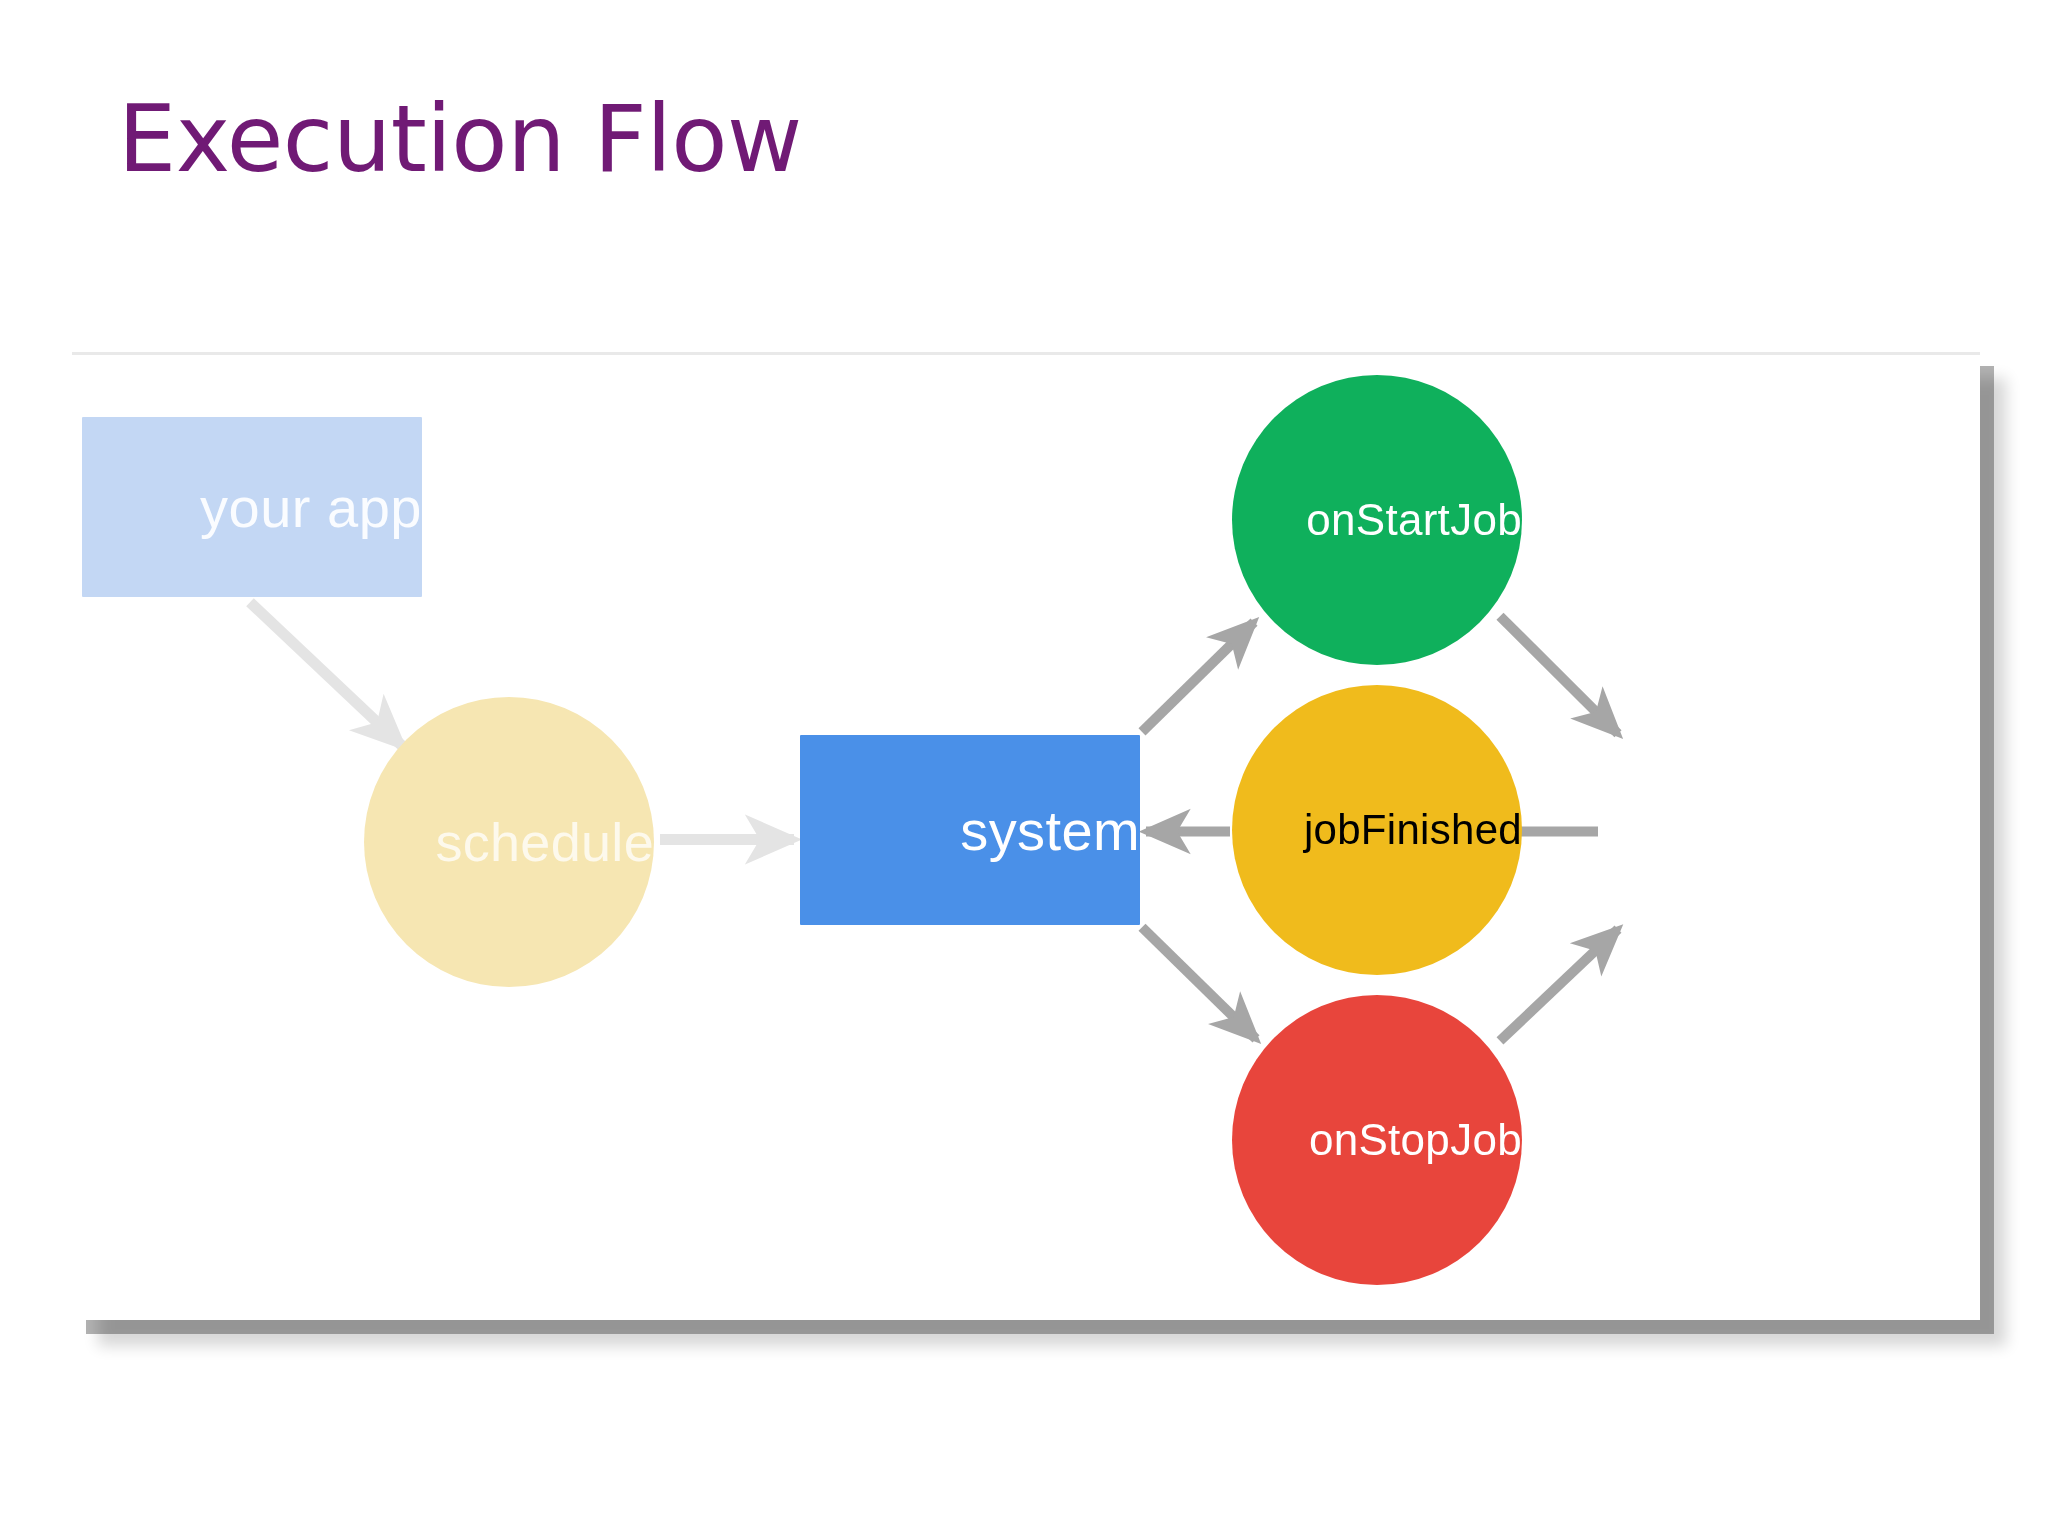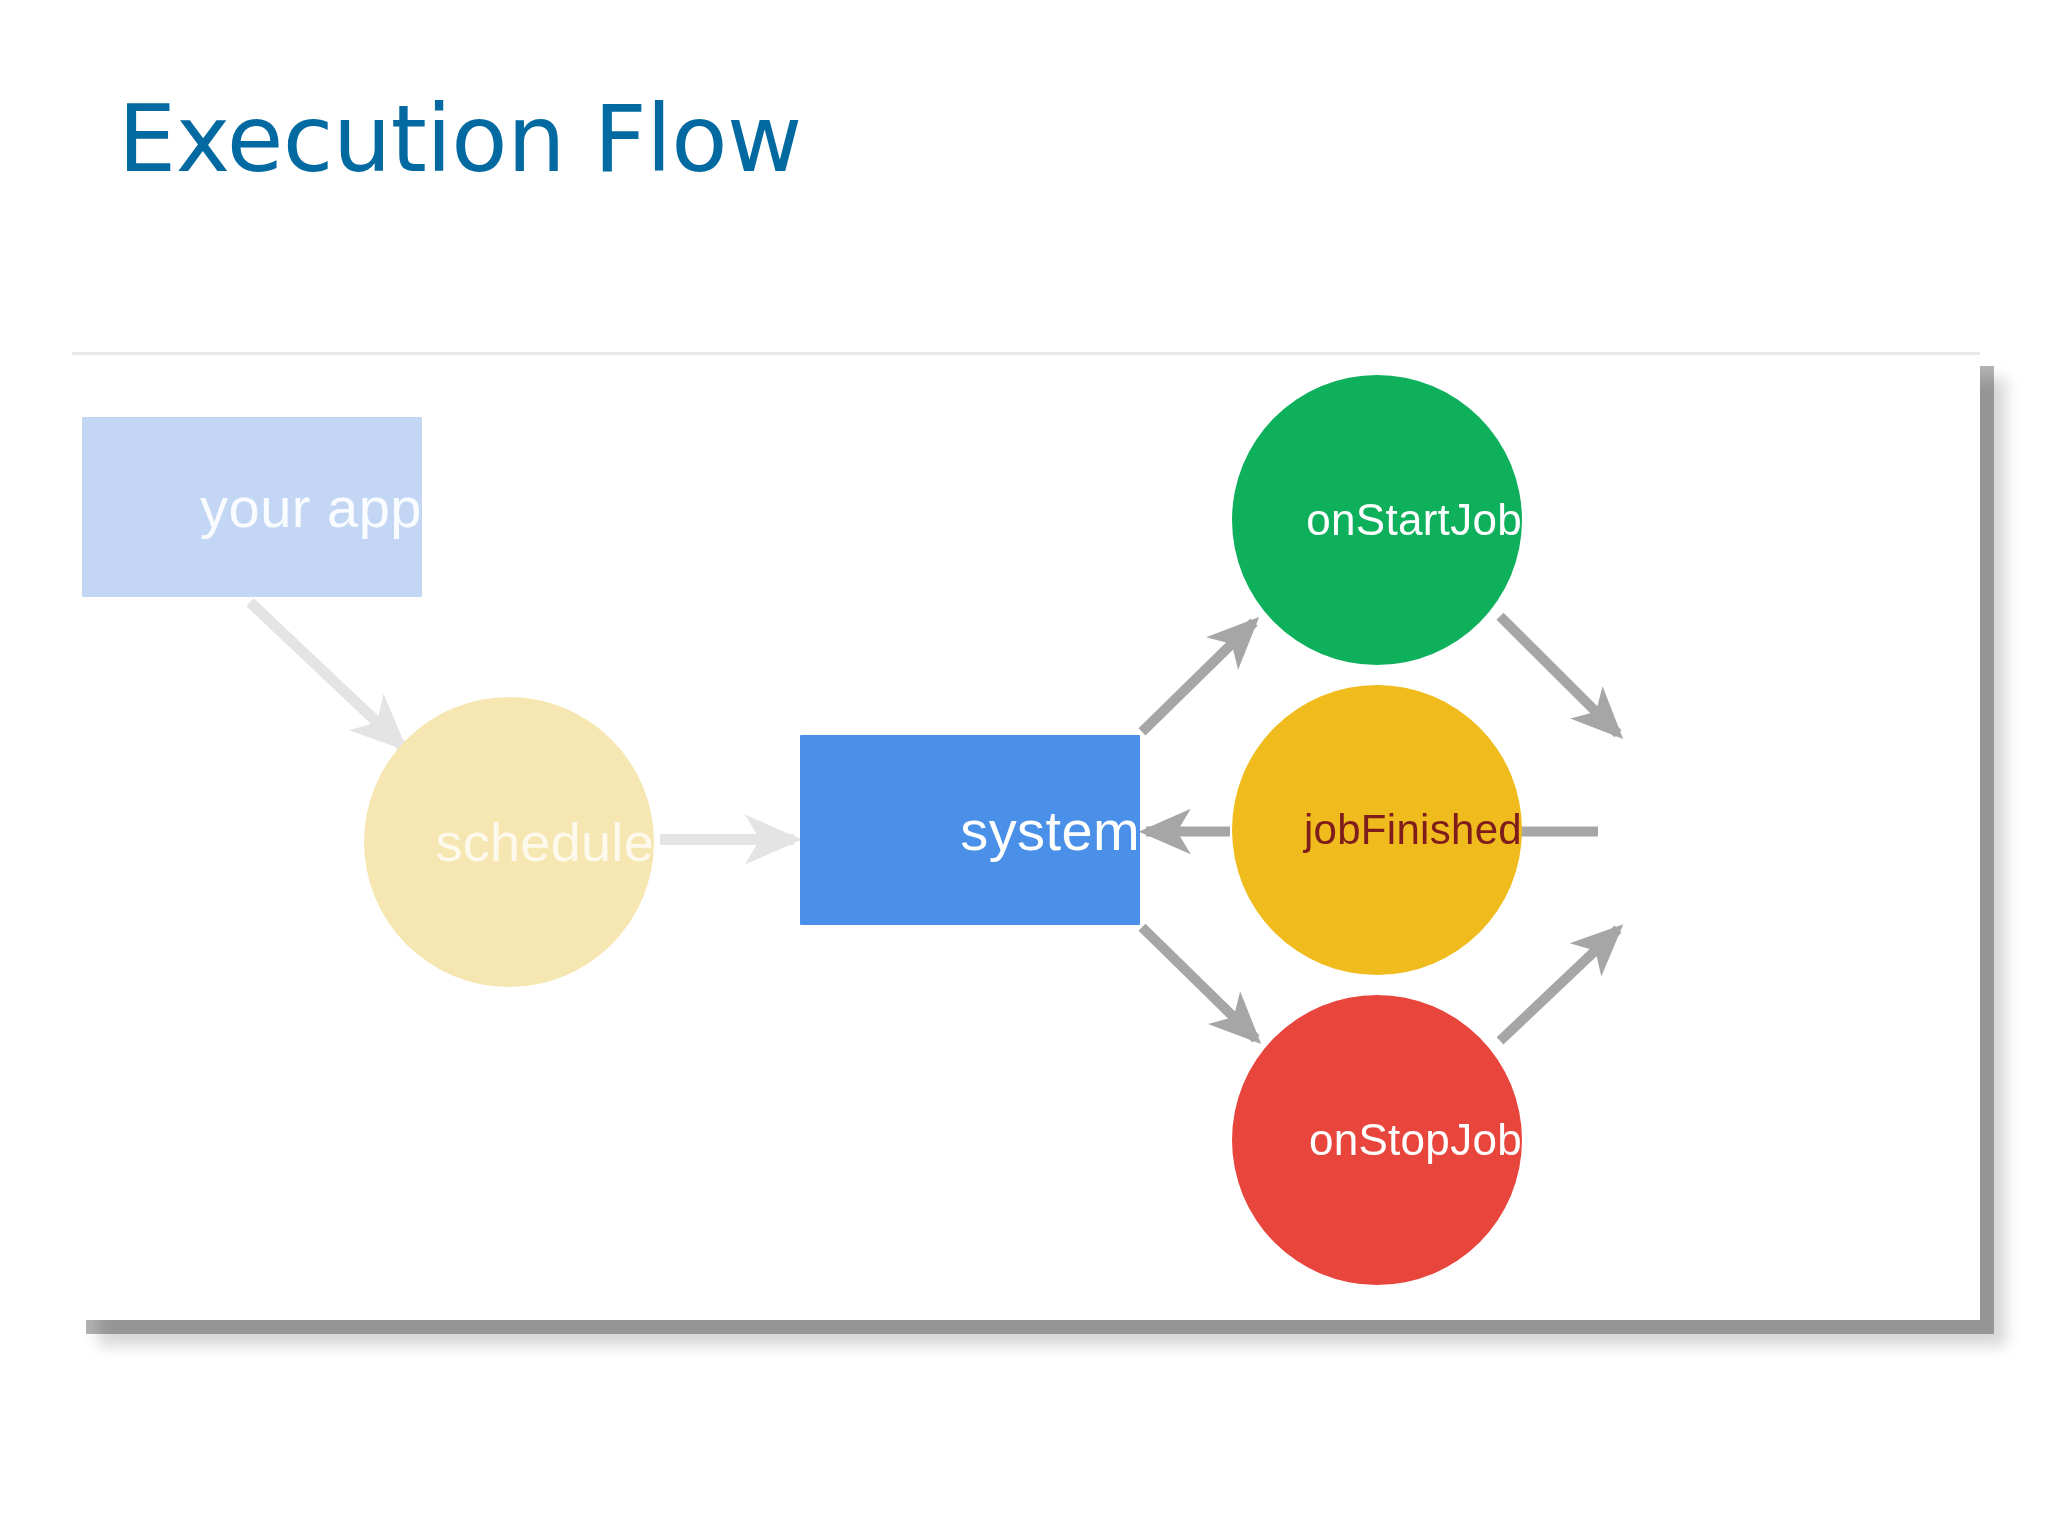--- a/index.html
+++ b/index.html
@@ -17,21 +17,21 @@
 
   
   #slide-title {
     position: absolute;
     left: 118px;
     top: 92px;
     font-family: "DejaVu Sans", sans-serif;
     font-size: 92px;
     font-weight: 400;
     letter-spacing: -0.5px;
-    color: #0369a1;
+    color: #701a75;
     line-height: 1.05;
     white-space: nowrap;
   }
 
   
   #diagram-figure {
     position: absolute;
     left: 72px;
     top: 352px;
     width: 1908px;
@@ -106,21 +106,21 @@
     font-size: 44px;
     letter-spacing: 0.3px;
   }
 
   
   #node-job-finished {
     left: 1160px; top: 330px;
     width: 290px; height: 290px;
     background: #f0bb1c;
     font-size: 42px;
-    color: #7f1d1d;
+    color: #000000;
     letter-spacing: 0.3px;
   }
 
   
   #node-on-stop-job {
     left: 1160px; top: 640px;
     width: 290px; height: 290px;
     background: #e8453c;
     font-size: 44px;
     color: #ffffff;

